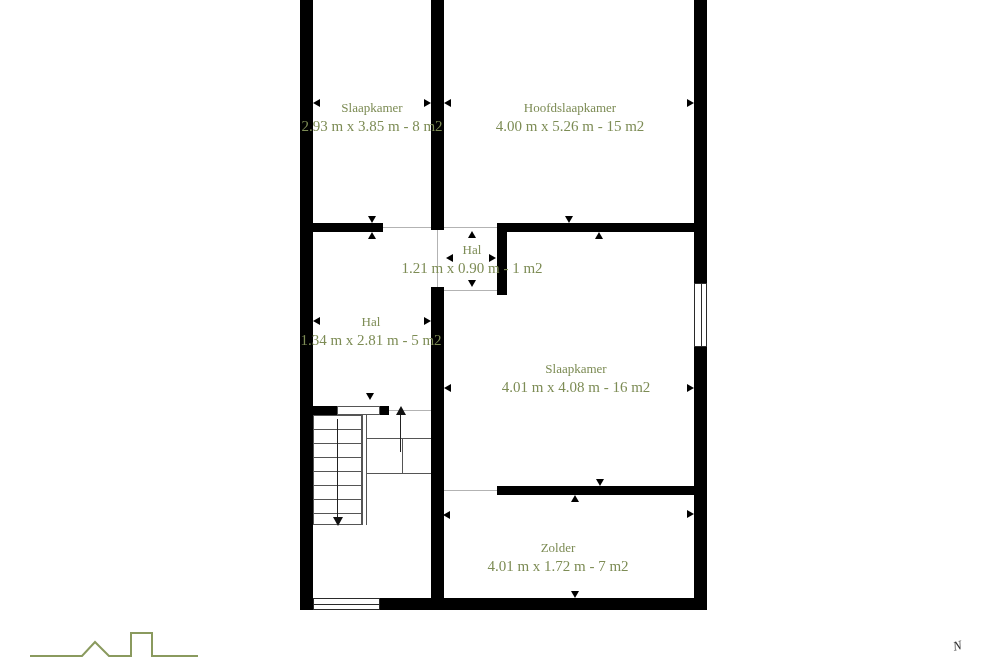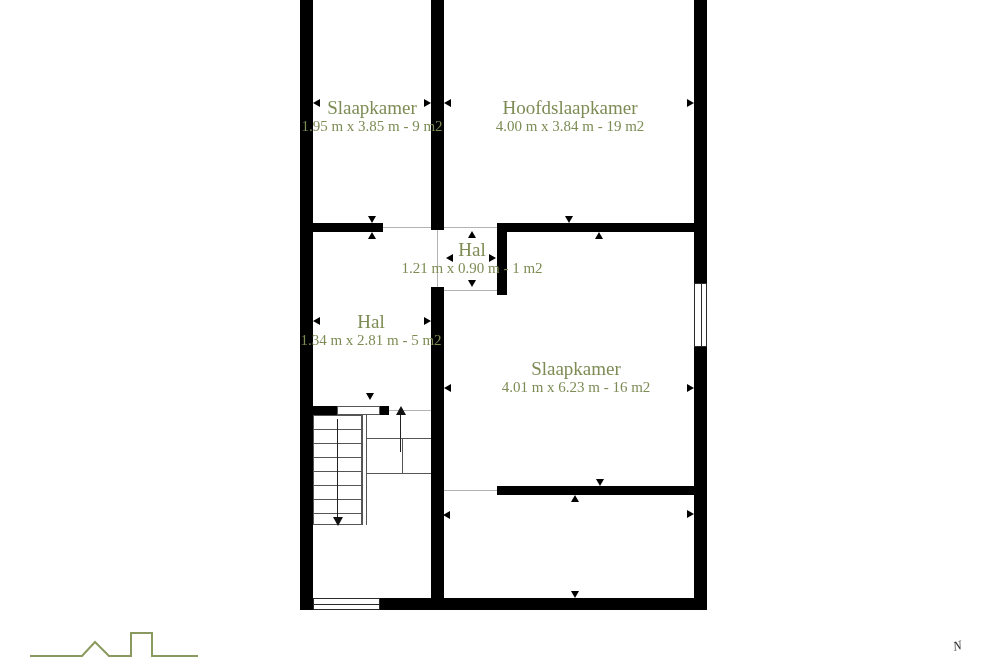--- a/index.html
+++ b/index.html
@@ -24,21 +24,21 @@
   .arr-left{border-top:4px solid transparent;border-bottom:4px solid transparent;border-right:7px solid #000;}
   .arr-right{border-top:4px solid transparent;border-bottom:4px solid transparent;border-left:7px solid #000;}
   .arr-up{border-left:4px solid transparent;border-right:4px solid transparent;border-bottom:7px solid #000;}
   .arr-down{border-left:4px solid transparent;border-right:4px solid transparent;border-top:7px solid #000;}
   .stair-head-down{border-left:5px solid transparent;border-right:5px solid transparent;border-top:9px solid #111;}
   .stair-head-up{border-left:5px solid transparent;border-right:5px solid transparent;border-bottom:9px solid #111;}
   .room-label{
     position:absolute;transform:translateX(-50%);text-align:center;white-space:nowrap;
     color:var(--text,#7d8c55);z-index:10;line-height:19px;font-size:15px;
   }
-  .room-name{font-size:19px;}
+  .room-name{font-size:13px;}
   .room-dims{font-size:15px;}
   .compass{
     position:absolute;color:#333;font-style:italic;font-size:13px;z-index:5;
     transform:rotate(-12deg);
   }
   .logo{position:absolute;z-index:5;}
 </style>
 </head>
 <body>
 
@@ -104,37 +104,41 @@
   <div class="arr arr-right" style="left:687px;top:384px;"></div>
   <div class="arr arr-down" style="left:596px;top:479px;"></div>
 
   <div class="arr arr-up" style="left:571px;top:495px;"></div>
   <div class="arr arr-left" style="left:443px;top:511px;"></div>
   <div class="arr arr-right" style="left:687px;top:510px;"></div>
   <div class="arr arr-down" style="left:571px;top:591px;"></div>
 
   <div class="room-label" style="left:372px;top:98px;">
     <div class="room-name">Slaapkamer</div>
-    <div class="room-dims">1.95 m x 3.85 m - 9 m2</div>
+    <div class="room-dims">2.93 m x 3.85 m - 8 m2</div>
   </div>
   <div class="room-label" style="left:570px;top:98px;">
     <div class="room-name">Hoofdslaapkamer</div>
-    <div class="room-dims">4.00 m x 3.84 m - 19 m2</div>
+    <div class="room-dims">4.00 m x 5.26 m - 15 m2</div>
   </div>
   <div class="room-label" style="left:472px;top:240px;">
     <div class="room-name">Hal</div>
     <div class="room-dims">1.21 m x 0.90 m - 1 m2</div>
   </div>
   <div class="room-label" style="left:371px;top:312px;">
     <div class="room-name">Hal</div>
     <div class="room-dims">1.34 m x 2.81 m - 5 m2</div>
   </div>
   <div class="room-label" style="left:576px;top:359px;">
     <div class="room-name">Slaapkamer</div>
-    <div class="room-dims">4.01 m x 6.23 m - 16 m2</div>
+    <div class="room-dims">4.01 m x 4.08 m - 16 m2</div>
+  </div>
+  <div class="room-label" style="left:558px;top:538px;">
+    <div class="room-name">Zolder</div>
+    <div class="room-dims">4.01 m x 1.72 m - 7 m2</div>
   </div>
 
   <svg class="logo" style="left:20px;top:625px;" width="200" height="35" viewBox="0 0 200 35">
     <polyline points="10,31 62,31 75,17 89,31 111,31 111,8 132,8 132,31 178,31" fill="none" stroke="#8a9a5e" stroke-width="2" stroke-linejoin="miter"></polyline>
   </svg>
 
   <div class="compass" style="left:953px;top:638px;">N</div>
 
 </div>
 

